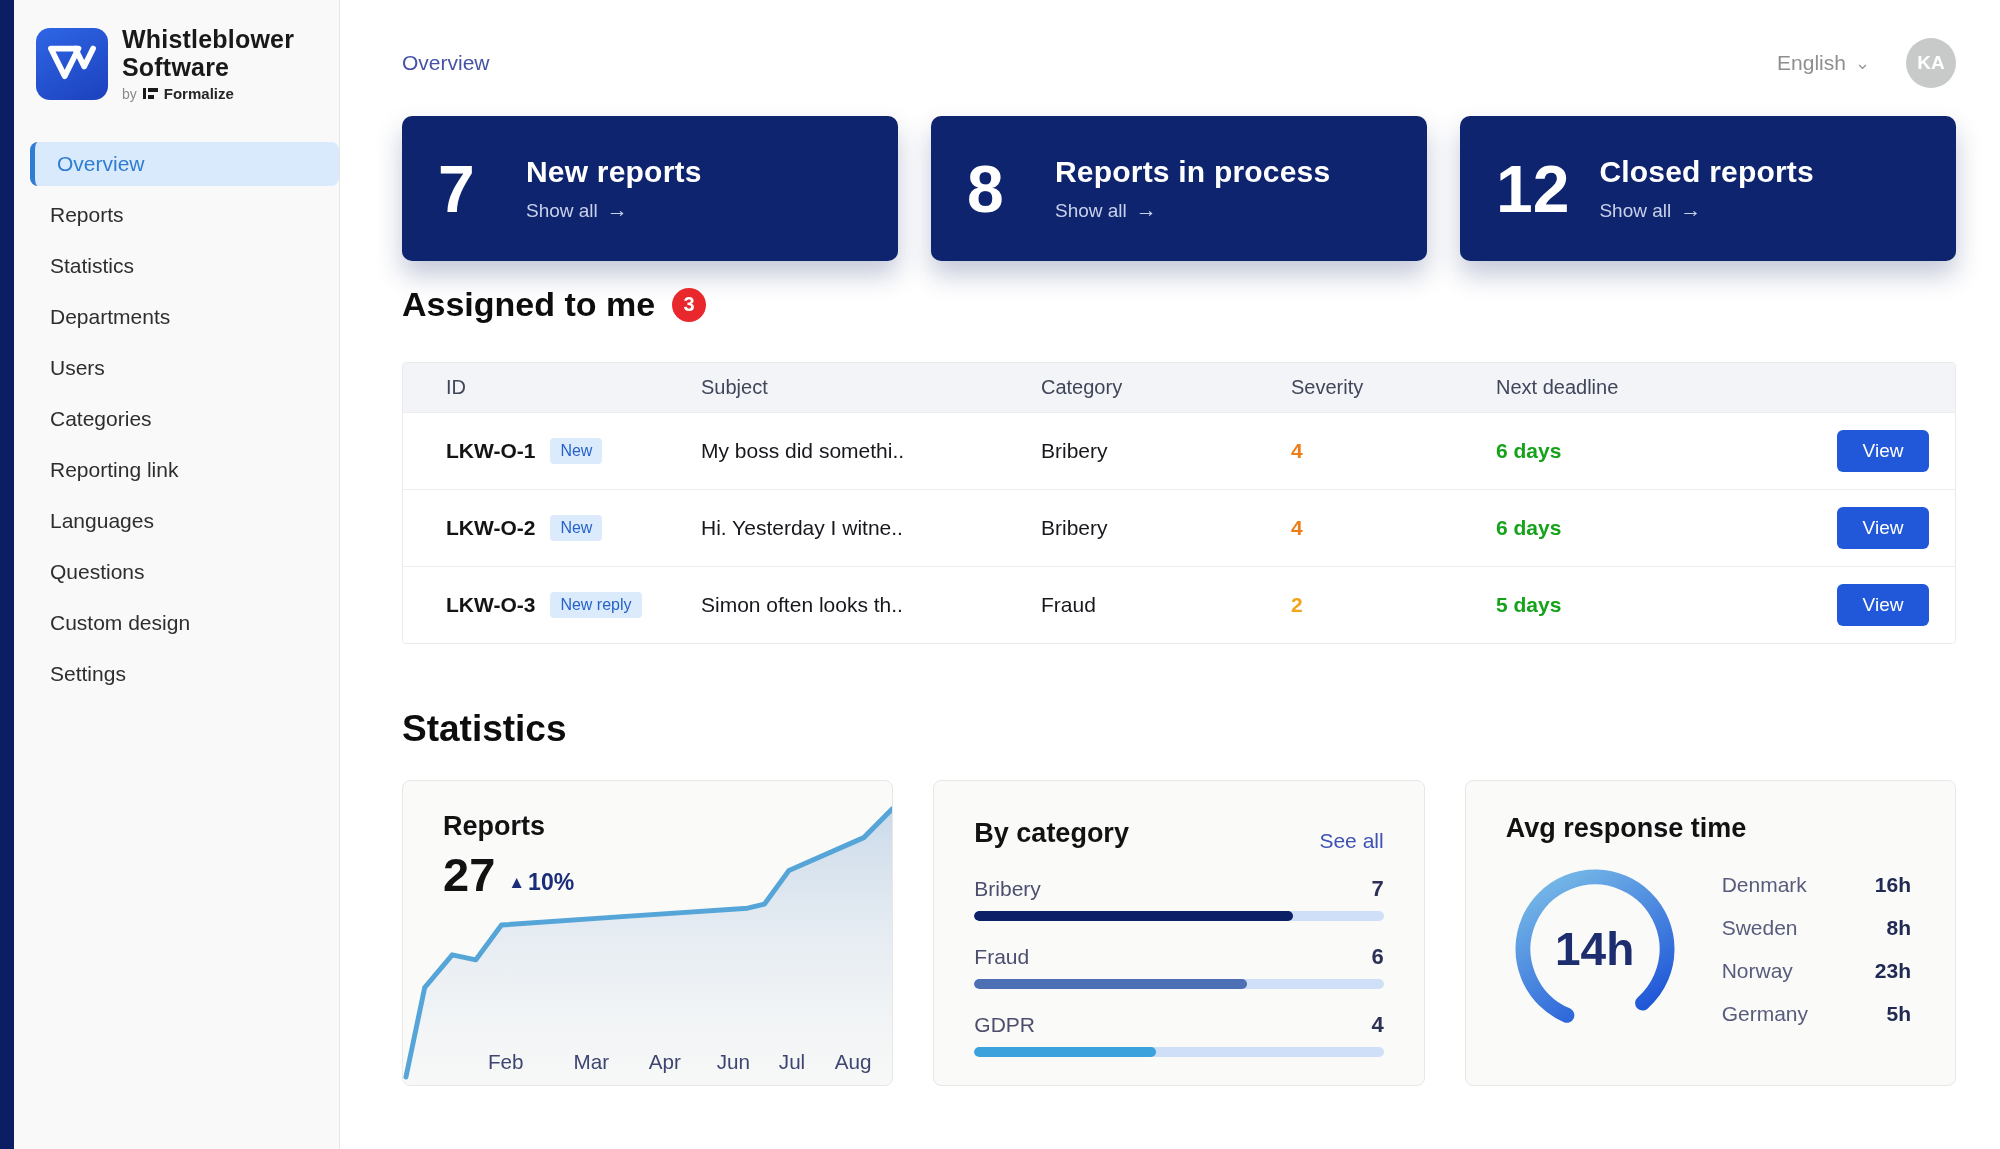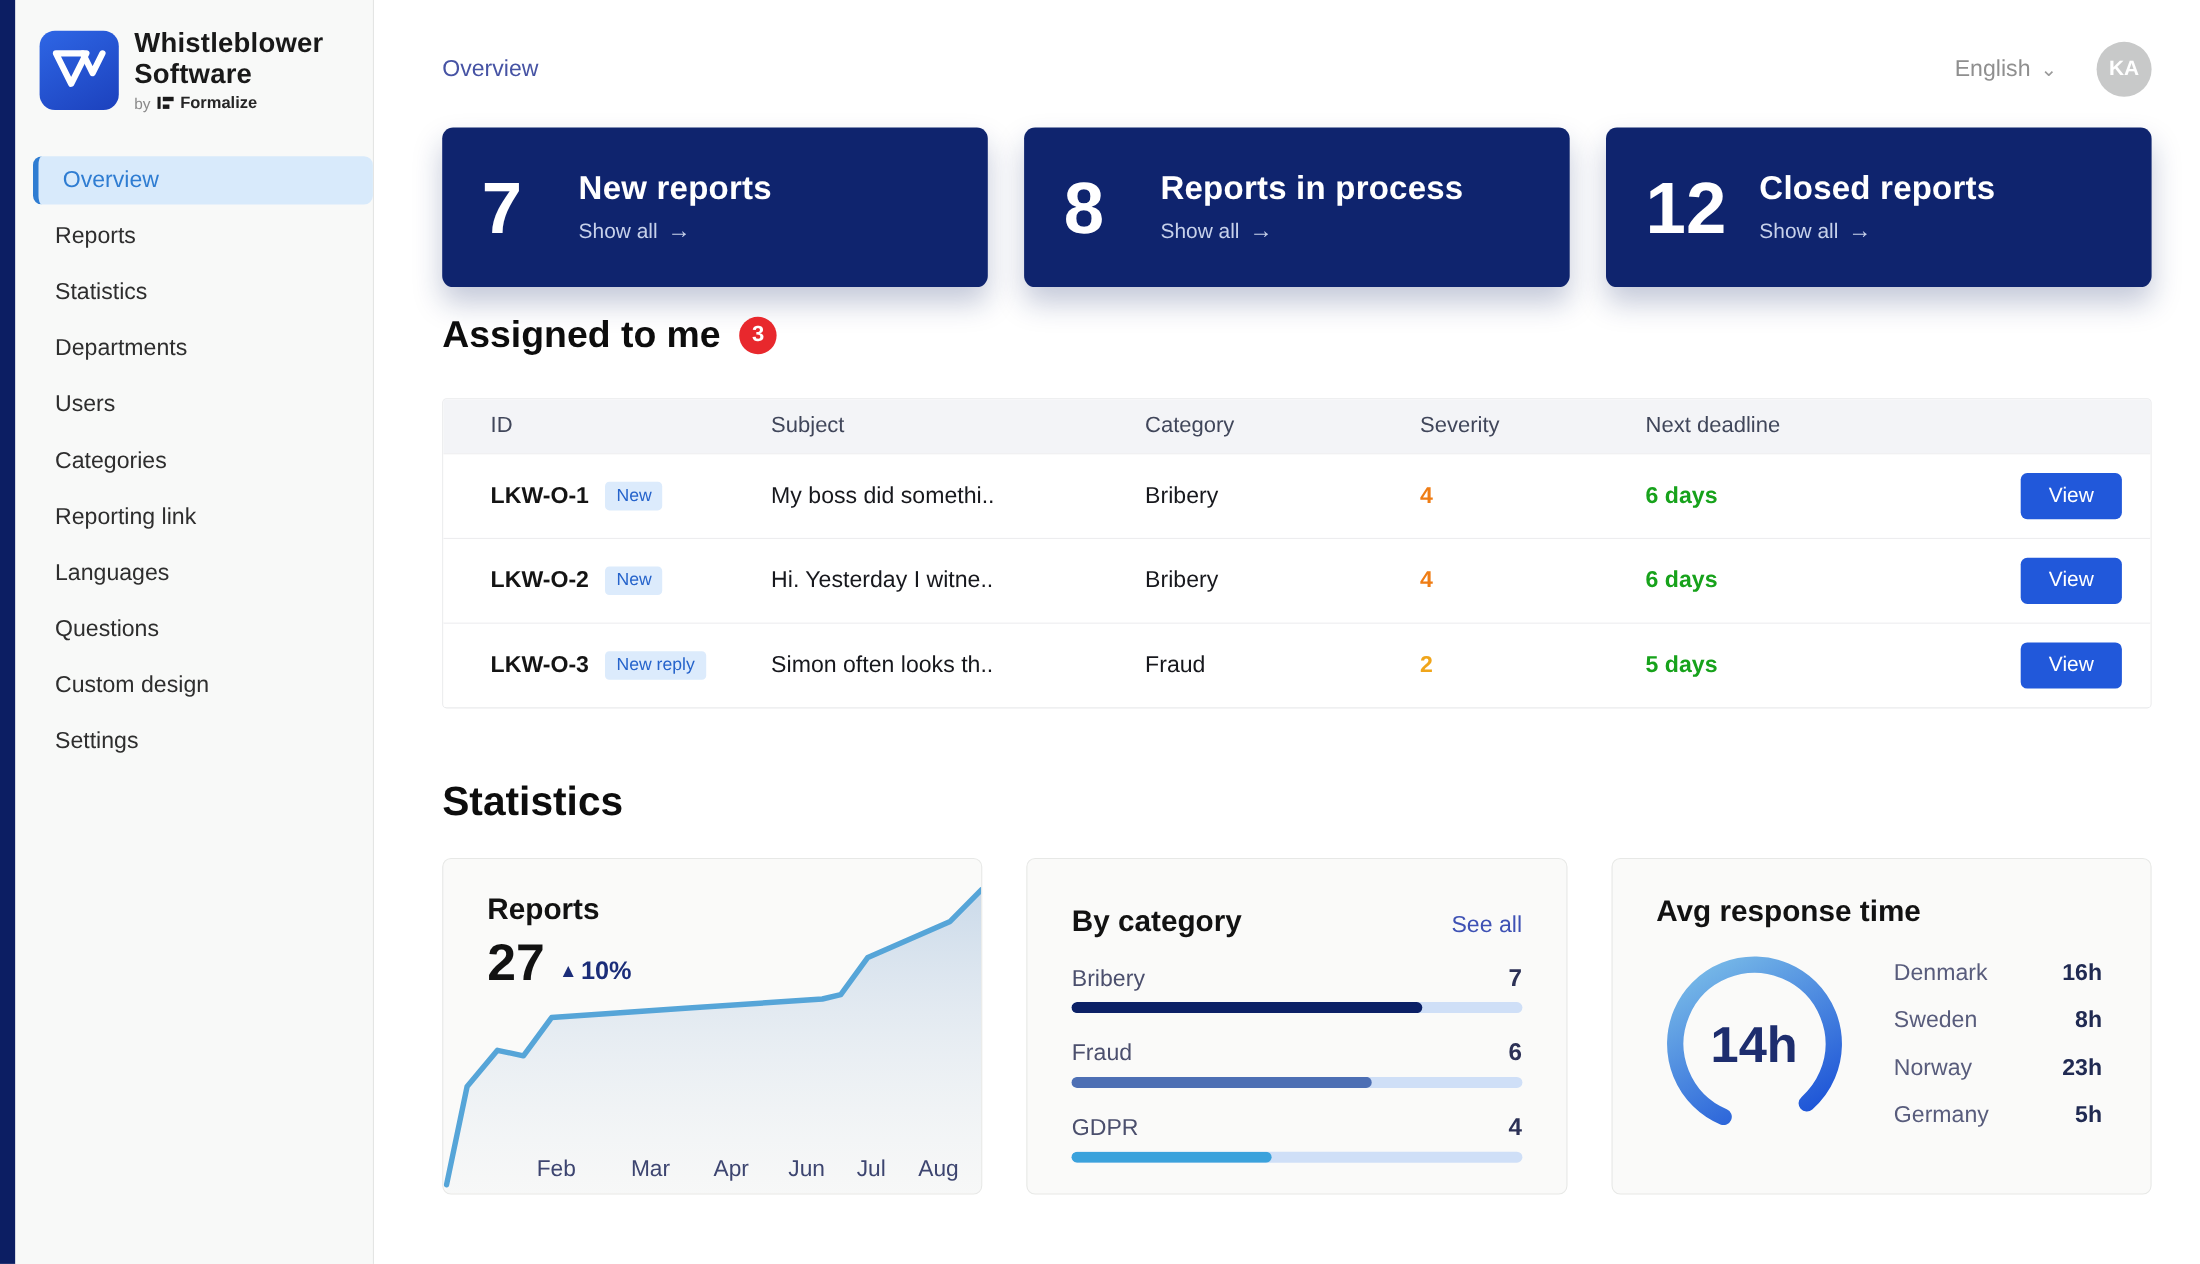--- a/index.html
+++ b/index.html
@@ -79,21 +79,21 @@
   .rep-head { position:relative; z-index:2; padding:30px 0 0 40px; }
   .rep-title { font-size:27px; font-weight:bold; color:#121212; }
   .rep-numrow { display:flex; align-items:flex-end; gap:13px; margin-top:12px; }
   .rep-total { font-size:47px; font-weight:bold; color:#121212; line-height:.9; }
   .rep-delta { font-size:23px; font-weight:bold; color:#1b2d79; display:flex; align-items:center; gap:3px; }
   .rep-delta .tri { font-size:17px; }
   .line-chart { position:absolute; left:0; top:0; width:100%; height:100%; z-index:1; }
 
   
   .cat-pad { padding:32px 40px 0 40px; }
-  .cat-head { display:flex; justify-content:space-between; align-items:flex-end; }
+  .cat-head { display:flex; justify-content:space-between; align-items:center; }
   .cat-title { font-size:27px; font-weight:bold; color:#121212; }
   .see-all { font-size:21px; color:#3e51b4; cursor:pointer;margin-top:16px; }
   .cat-row { margin-top:23px; }
   .cat-lab-row { display:flex; justify-content:space-between; align-items:baseline; margin-bottom:9px; }
   .cat-label { font-size:21px; color:#4b4f6d; }
   .cat-value { font-size:22px; font-weight:bold; color:#2c3156; }
   .cat-track { height:10px; background:#cfdff7; border-radius:5px; overflow:hidden; }
   .cat-fill { height:10px; border-radius:5px; }
 
   

